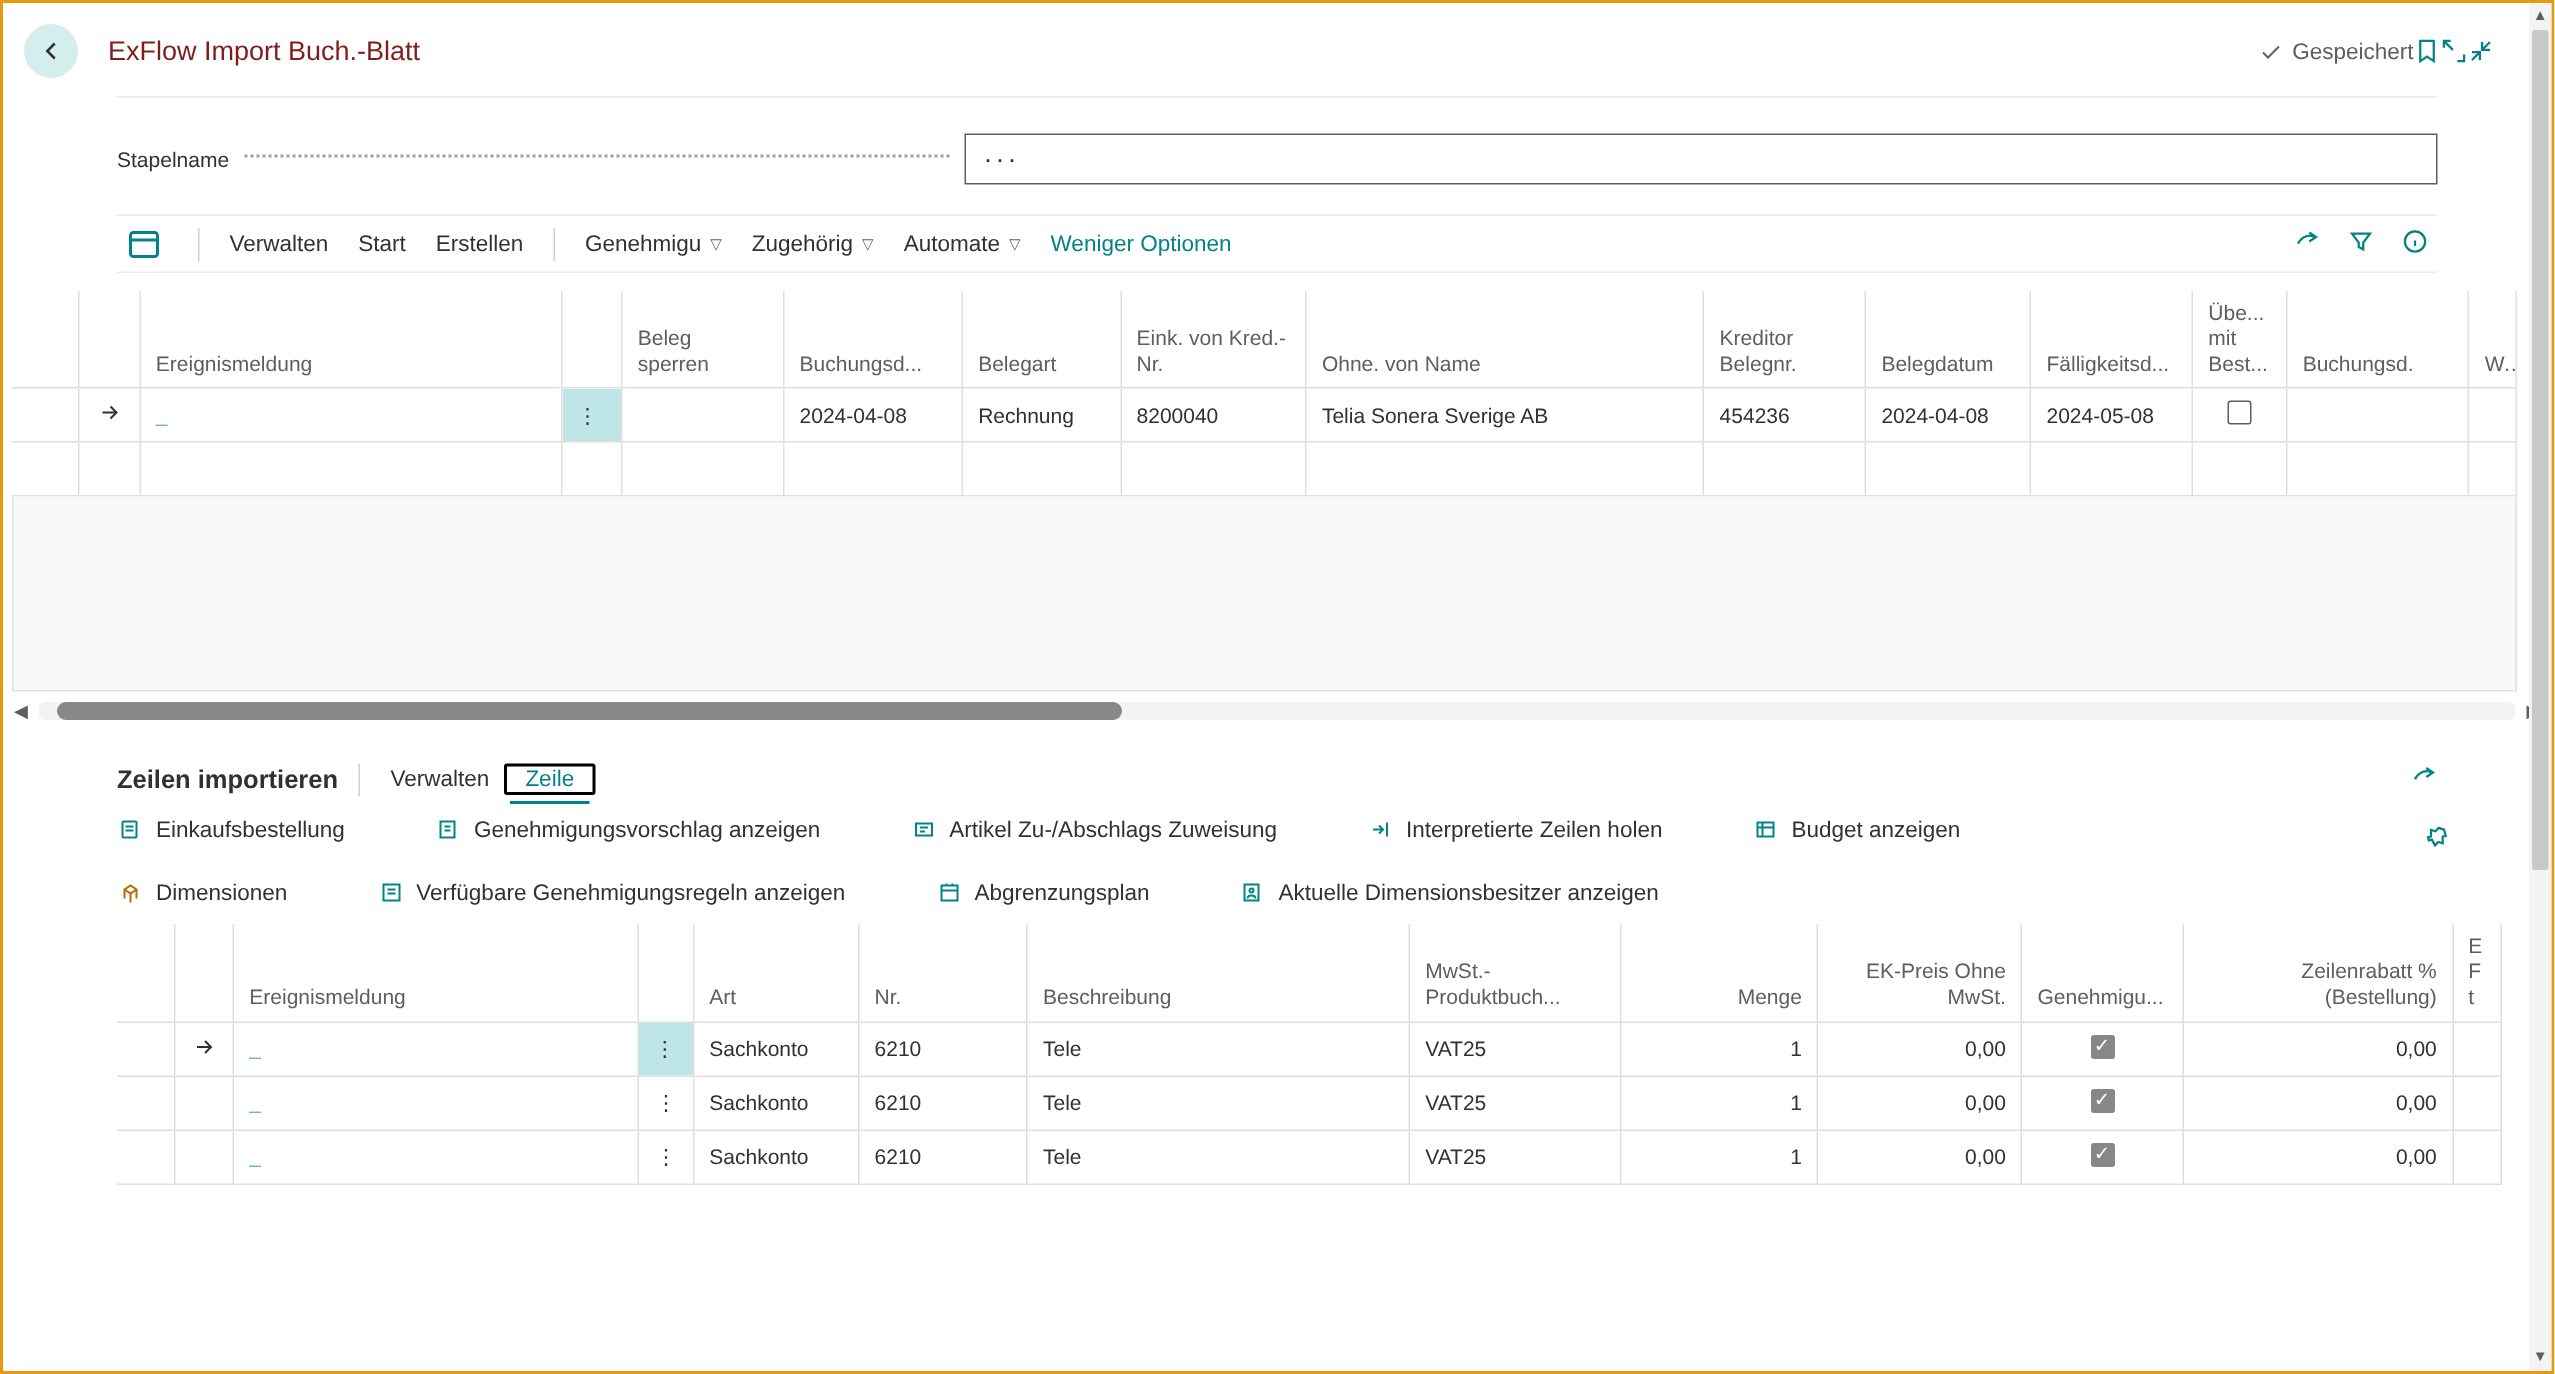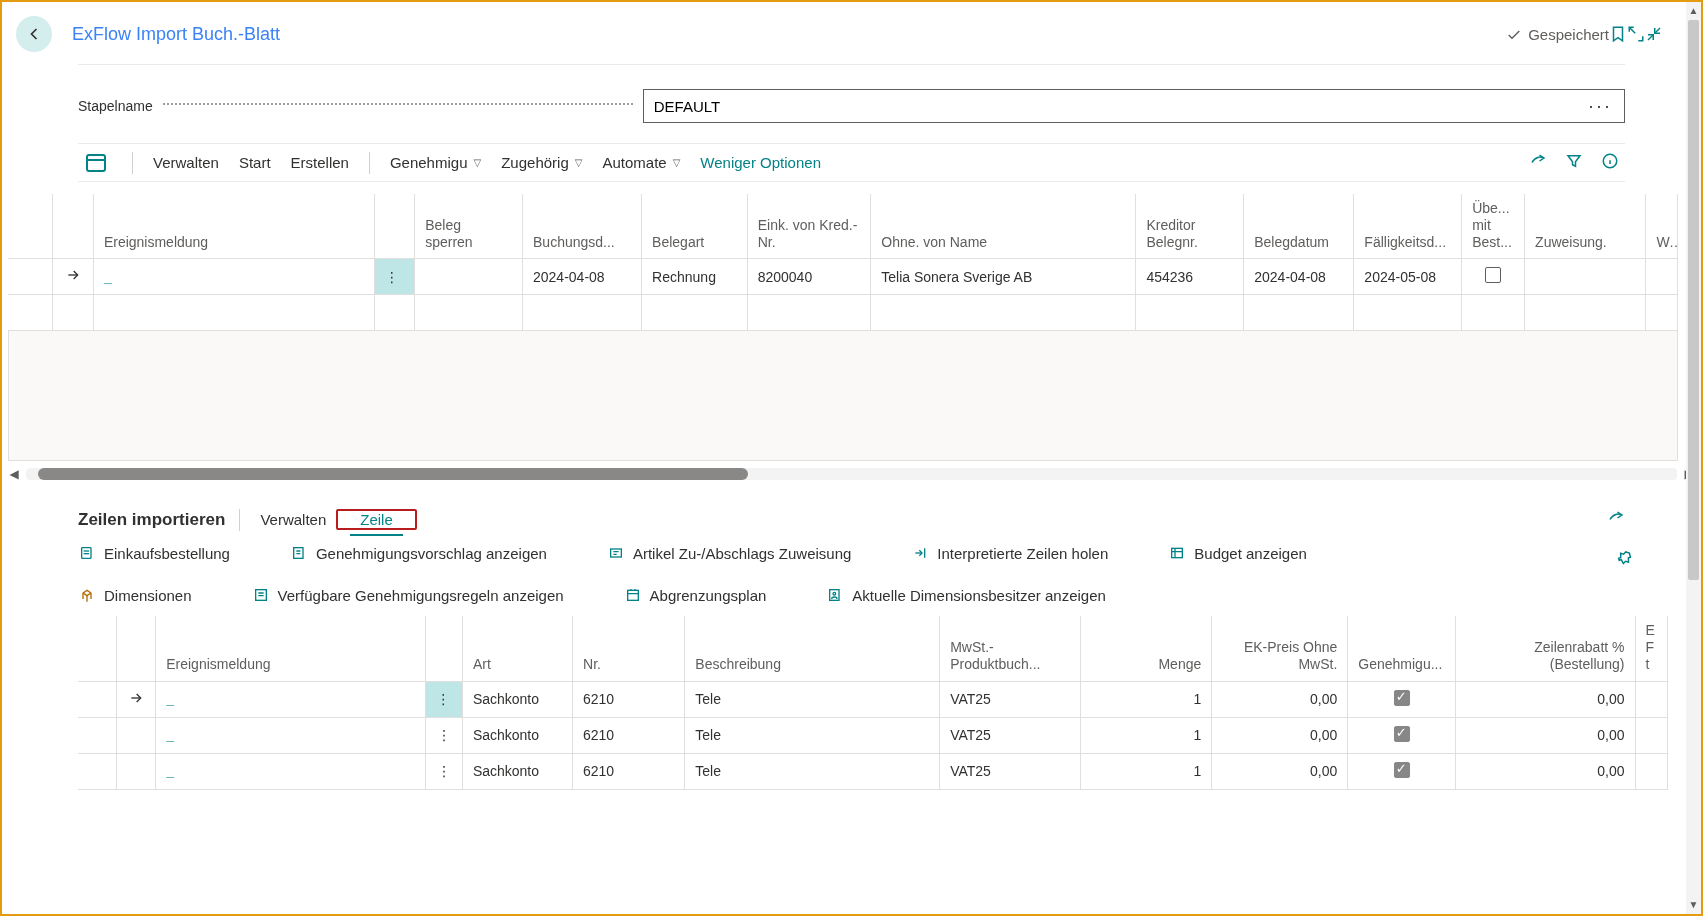--- a/index.html
+++ b/index.html
@@ -6,21 +6,21 @@
   html, body { margin: 0; padding: 0; font-family: "Segoe UI", Arial, sans-serif; font-size: 14px; color: #323130; background: #fff; height: 100%; }
   .frame { border: 2px solid #E49B0F; width: 1703px; height: 916px; position: relative; overflow: hidden; background: #fff; }
   .frame-scroll { position: absolute; top: 0; right: 0; width: 15px; height: 100%; background: #f3f3f3; }
   .frame-scroll-track { position: absolute; top: 18px; bottom: 18px; left: 2px; right: 2px; }
   .frame-scroll-thumb { position: absolute; top:0; left:0; right:0; height: 560px; background: #c8c8c8; border-radius: 2px; }
   .frame-scroll-arrow { position: absolute; left:0; right:0; height:18px; text-align:center; font-size:10px; color:#605e5c; line-height:18px; }
   .topstrip { height: 4px; }
   .header { display:flex; align-items:center; padding: 10px 38px 10px 14px; }
   .back-btn { width: 36px; height:36px; border-radius:50%; background:#d4eeee; display:flex; align-items:center; justify-content:center; margin-right:20px; }
   .back-btn svg { width:20px; height:20px; stroke:#323130; }
-  .title { font-size: 18px; color:#3b82f6; }
+  .title { font-size: 18px; color:#7f1d1d; }
   .header-right { margin-left:auto; display:flex; align-items:flex-end; }
   .saved { display:flex; align-items:center; gap:6px; color:#605e5c; font-size:15px; }
   .hicon { width:18px; height:18px; display:flex; align-items:center; justify-content:center; color:#038387; }
   .hicon svg { width:18px; height:18px; }
   .hr-line { height:1px; background:#edebe9; margin: 2px 76px 0 76px; }
   .field-row { display:flex; align-items:center; margin: 24px 76px 20px 76px; justify-content: center; }
   .field-label { font-size:14px; color:#323130; }
   .field-dots { flex:0 0 auto; width: 470px; border-bottom: 2px dotted #a19f9d; margin: 0 10px 4px 10px; }
   .field-input-wrap { flex:1; min-width:0; border:1px solid #605e5c; height:34px; display:flex; align-items:center; padding: 0 8px; }
   .field-input { flex:1; border:none; outline:none; font-size:15px; background:transparent; }
@@ -54,21 +54,21 @@
   .hscroll { display:flex; align-items:center; margin: 6px 0 0 0; padding: 0 4px; }
   .hscroll-arrow { font-size:12px; color:#605e5c; width:16px; text-align:center; }
   .hscroll-track { flex:1; height:12px; background:#f3f3f3; position:relative; margin:0 4px; border-radius:4px; }
   .hscroll-thumb { position:absolute; top:0; left:12px; height:12px; width: 43%; background:#8a8886; border-radius:6px; }
 
   .subheader { display:flex; align-items:center; margin: 24px 76px 4px 76px; }
   .subtitle { font-size:17px; font-weight:600; margin-right:4px; }
   .subheader .tb-sep { width:1px; height:22px; background:#d2d0ce; margin:0 10px; }
   .subtab { padding: 6px 10px; font-size:15px; color:#323130; }
   .subtab.active { color:#038387; border-bottom:2px solid #038387; }
-  .highlight-box { border:2px solid #b91c1c; border-radius:2px; padding: 0 12px; }
+  .highlight-box { border:2px solid #000000; border-radius:2px; padding: 0 2px; }
   .subheader-right { margin-left:auto; }
 
   .actions-grid { margin: 10px 76px 0 76px; display:flex; flex-wrap:wrap; column-gap: 60px; row-gap: 12px; align-items:center; }
   .action-link { display:inline-flex; align-items:center; gap:8px; font-size:15px; color:#323130; }
   .action-link .aicon { width:18px; height:18px; color:#038387; display:inline-flex; align-items:center; justify-content:center; }
   .action-link .aicon2 { color:#b26b00; }
   .action-link .aicon svg { width:16px; height:16px; }
   .pin-wrap { margin-left:auto; align-self:flex-start; }
 
   .subgrid-wrap { margin: 12px 0 0 76px; overflow:hidden; }
@@ -118,21 +118,20 @@
       </div>
     </div>
   </div>
 
   <div class="hr-line"></div>
 
   <div class="field-row">
     <span class="field-label">Stapelname</span>
     <span class="field-dots"></span>
     <div class="field-input-wrap">
-      <input class="field-input" value="DEFAULT" style="">
       <span class="ellipsis-btn">···</span>
     </div>
   </div>
 
   <div class="toolbar">
     <span class="tb-icon">
       <svg viewBox="0 0 24 24" fill="none" stroke="#038387" stroke-width="2">
           <rect x="3" y="4" width="18" height="16" rx="2"></rect>
           <path d="M3 9h18"></path>
         </svg>
@@ -197,21 +196,21 @@
         <th></th>
         <th>Beleg sperren</th>
         <th>Buchungsd...</th>
         <th>Belegart</th>
         <th>Eink. von Kred.-Nr.</th>
         <th>Ohne. von Name</th>
         <th>Kreditor Belegnr.</th>
         <th>Belegdatum</th>
         <th>Fälligkeitsd...</th>
         <th>Übe... mit Best...</th>
-        <th>Zuweisung.</th>
+        <th>Buchungsd.</th>
         <th>W...</th>
       </tr>
       <tr>
         <td class="actcell noborder-l"></td>
         <td class="actcell arrow-cell"><svg viewBox="0 0 24 24" fill="none" stroke="#323130" stroke-width="2">
                 <path d="M5 12h14"></path>
                 <path d="M13 6l6 6-6 6"></path>
               </svg></td>
         <td><span class="dash">_</span></td>
         <td class="dots-cell">⋮</td>

